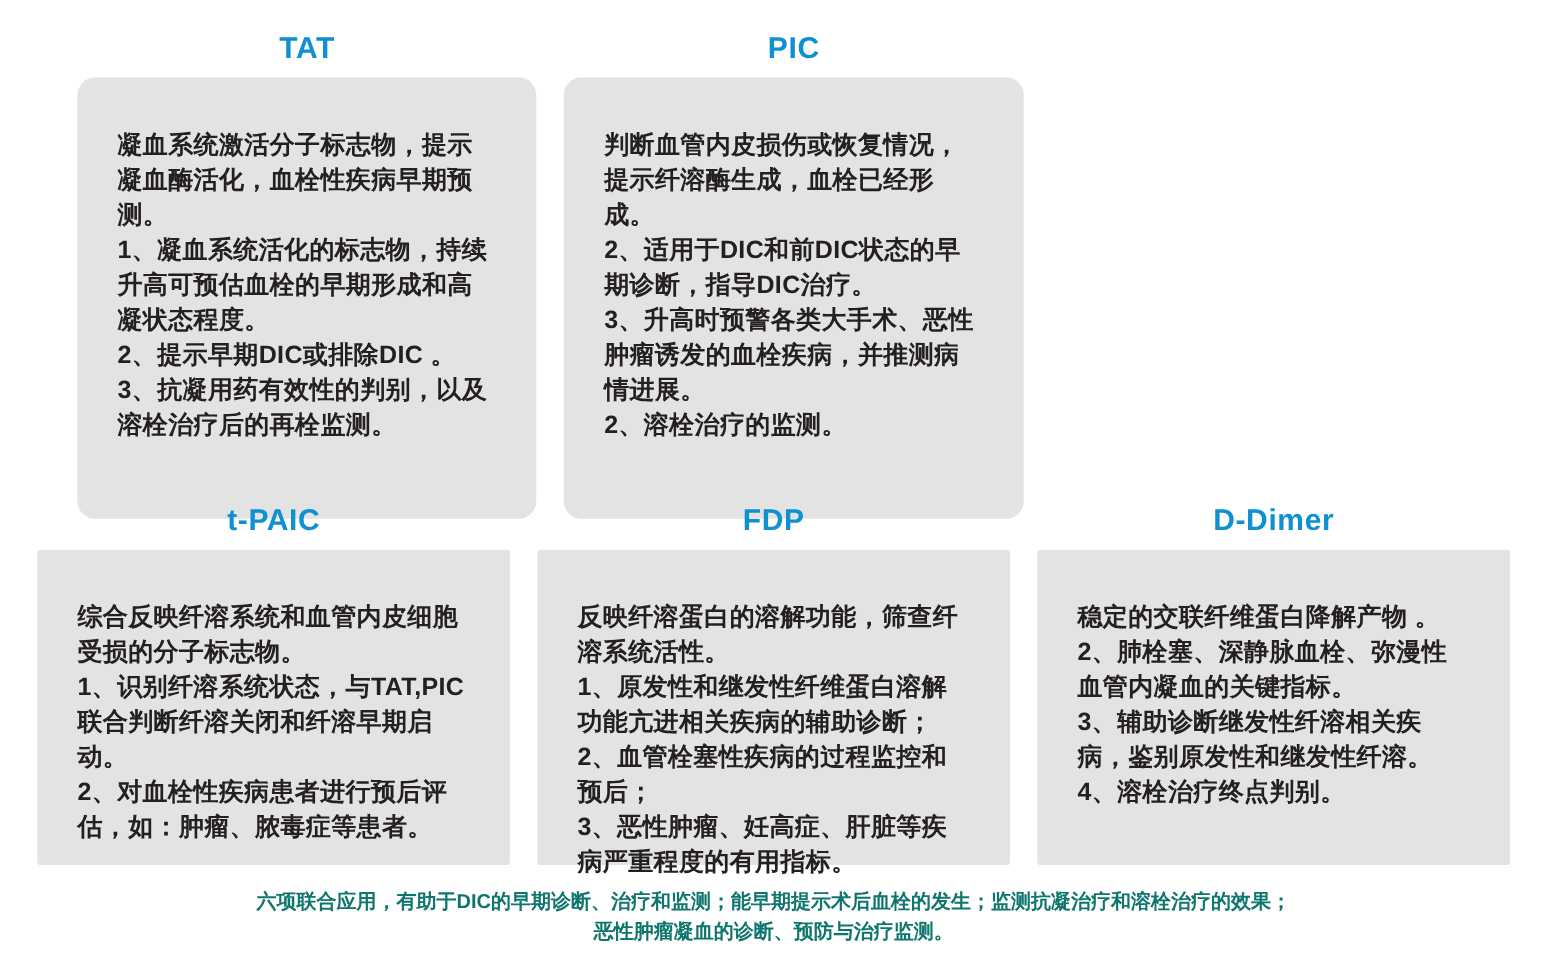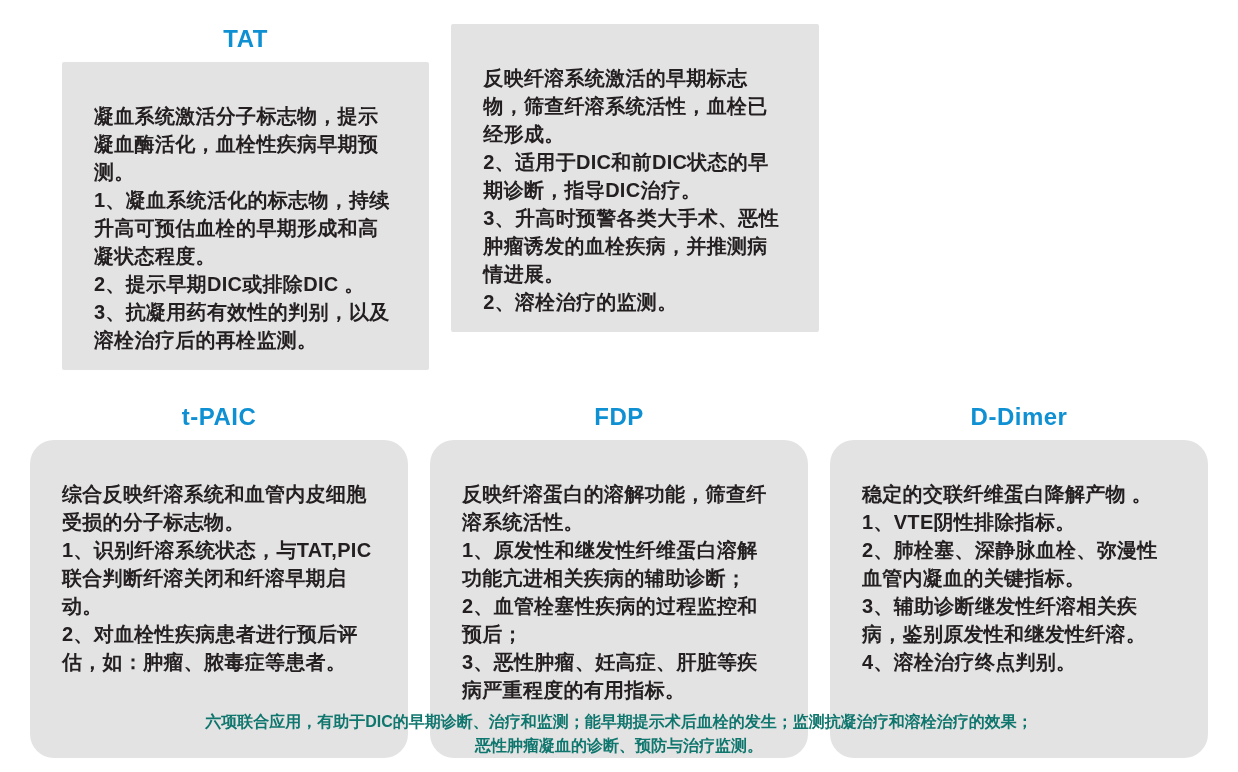--- a/index.html
+++ b/index.html
@@ -39,22 +39,22 @@
     background: #e4e3e3;
     border-radius: 2px;
     box-sizing: border-box;
     padding: 40px 32px 20px 32px;
     color: #242021;
     font-weight: bold;
     font-size: 20px;
     line-height: 28px;
     letter-spacing: 0.3px;
   }
-  .row1 .panel-box { height: 308px; }
-  .row2 .panel-box { height: 318px; border-radius: 24px; }
+  .row1 .panel-box { height: 353px; border-radius: 14px; }
+  .row2 .panel-box { height: 252px; }
   .panel-box p { margin: 0; }
   .footer {
     position: absolute;
     left: 0;
     right: 0;
     top: 710px;
     text-align: center;
     color: #0f766e;
     font-weight: bold;
     font-size: 16px;
@@ -72,22 +72,23 @@
       <div class="panel-title">TAT</div>
       <div class="panel-box">
         <p>凝血系统激活分子标志物，提示凝血酶活化，血栓性疾病早期预测。</p>
         <p>1、凝血系统活化的标志物，持续升高可预估血栓的早期形成和高凝状态程度。</p>
         <p>2、提示早期DIC或排除DIC 。</p>
         <p>3、抗凝用药有效性的判别，以及溶栓治疗后的再栓监测。</p>
       </div>
     </div>
 
     <div class="cell">
+      <div class="panel-title">PIC</div>
       <div class="panel-box">
-        <p>反映纤溶系统激活的早期标志物，筛查纤溶系统活性，血栓已经形成。</p>
+        <p>判断血管内皮损伤或恢复情况，提示纤溶酶生成，血栓已经形成。</p>
         <p>2、适用于DIC和前DIC状态的早期诊断，指导DIC治疗。</p>
         <p>3、升高时预警各类大手术、恶性肿瘤诱发的血栓疾病，并推测病情进展。</p>
         <p>2、溶栓治疗的监测。</p>
       </div>
     </div>
 
 
   </div>
 
   <div class="grid row2">
@@ -108,21 +109,20 @@
         <p>1、原发性和继发性纤维蛋白溶解功能亢进相关疾病的辅助诊断；</p>
         <p>2、血管栓塞性疾病的过程监控和预后；</p>
         <p>3、恶性肿瘤、妊高症、肝脏等疾病严重程度的有用指标。</p>
       </div>
     </div>
 
     <div class="cell">
       <div class="panel-title">D-Dimer</div>
       <div class="panel-box">
         <p>稳定的交联纤维蛋白降解产物 。</p>
-        <p>1、VTE阴性排除指标。</p>
         <p>2、肺栓塞、深静脉血栓、弥漫性血管内凝血的关键指标。</p>
         <p>3、辅助诊断继发性纤溶相关疾病，鉴别原发性和继发性纤溶。</p>
         <p>4、溶栓治疗终点判别。</p>
       </div>
     </div>
 
   </div>
 
   <div class="footer">
     <div>六项联合应用，有助于DIC的早期诊断、治疗和监测；能早期提示术后血栓的发生；监测抗凝治疗和溶栓治疗的效果；</div>

